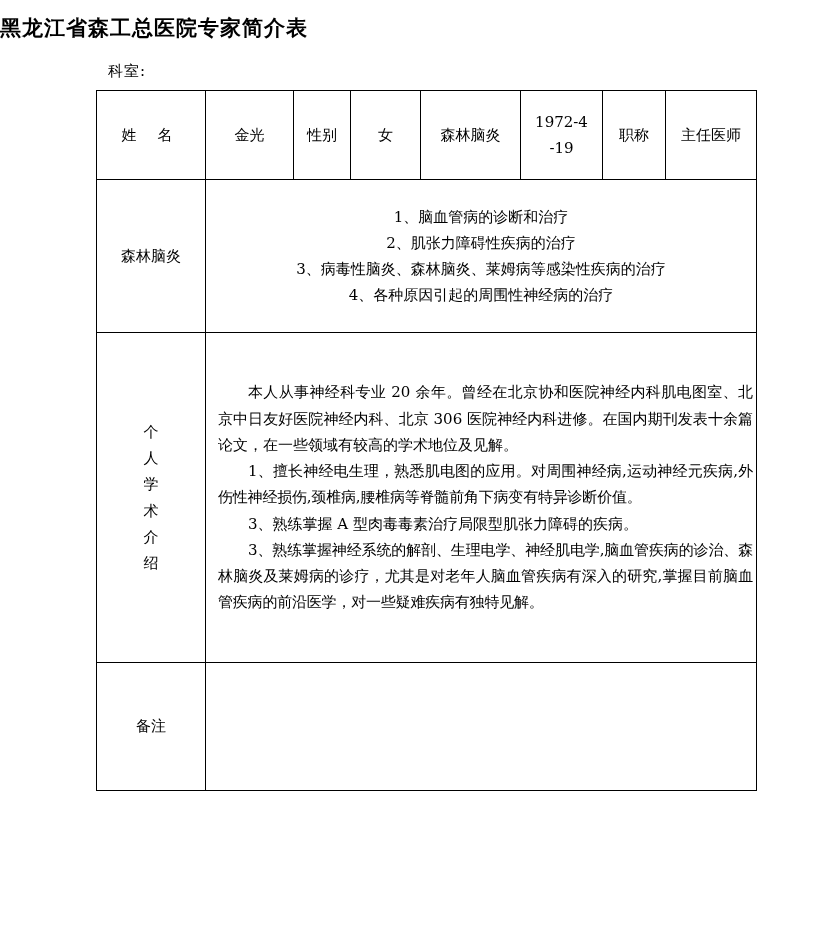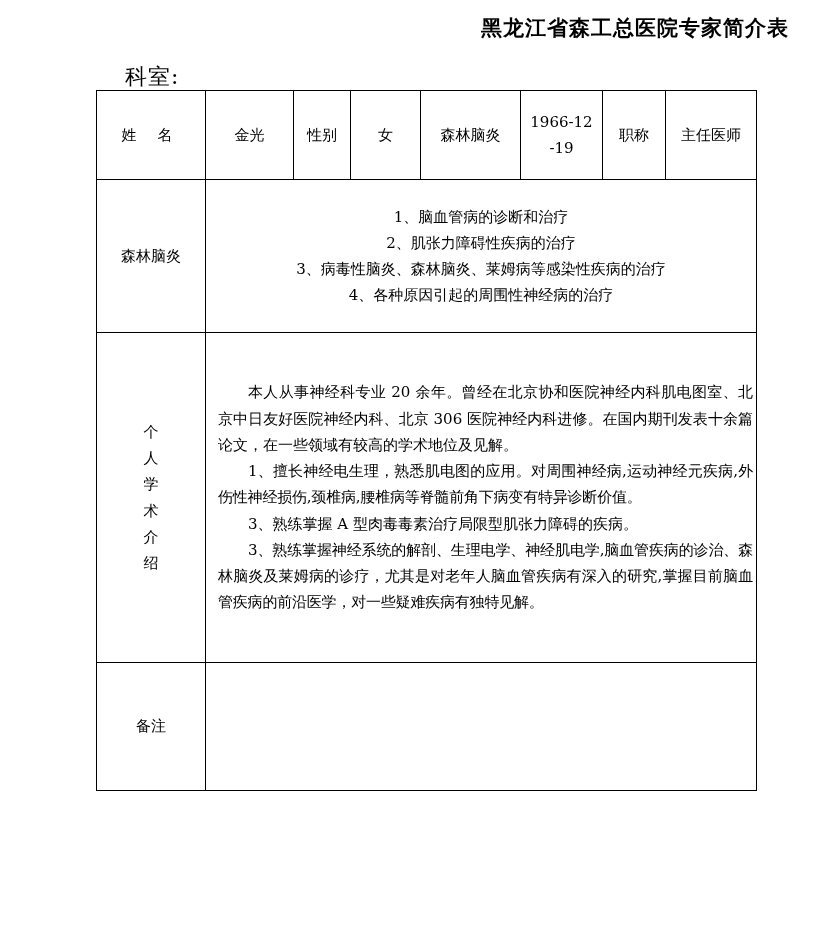--- a/index.html
+++ b/index.html
@@ -18,34 +18,33 @@
     position: relative;
     width: 823px;
     height: 950px;
     overflow: hidden;
   }
   .doc-title {
     position: absolute;
     top: 14px;
     left: 0;
     width: 789px;
-    text-align: right;
+    text-align: left;
     font-size: 21px;
     font-weight: bold;
     letter-spacing: 1px;
     font-family: "DejaVu Serif", "Liberation Serif", serif;
   }
   .dept-line {
     position: absolute;
     top: 62px;
     left: 108px;
-    font-size: 22px;
+    font-size: 15px;
     letter-spacing: 1px;
     font-family: "DejaVu Serif", "Liberation Serif", serif;
-    margin-left: 17px;
   }
   .dept-value {
     display: inline-block;
     min-width: 150px;
   }
 
   table.profile {
     position: absolute;
     left: 96px;
     top: 90px;
@@ -131,21 +130,21 @@
     </colgroup>
 
     <tbody>
         <tr class="row-basic">
       <td class="name-label">姓 名</td>
       <td>金光</td>
       <td>性别</td>
       <td>女</td>
       <td>森林脑炎</td>
       <td class="wrapcell">
-        <div>1966-12</div>
+        <div>1972-4</div>
         <div>-19</div>
       </td>
       <td>职称</td>
       <td>主任医师</td>
     </tr>
 
 
 
     <tr class="row-skill">
       <td>森林脑炎</td>

